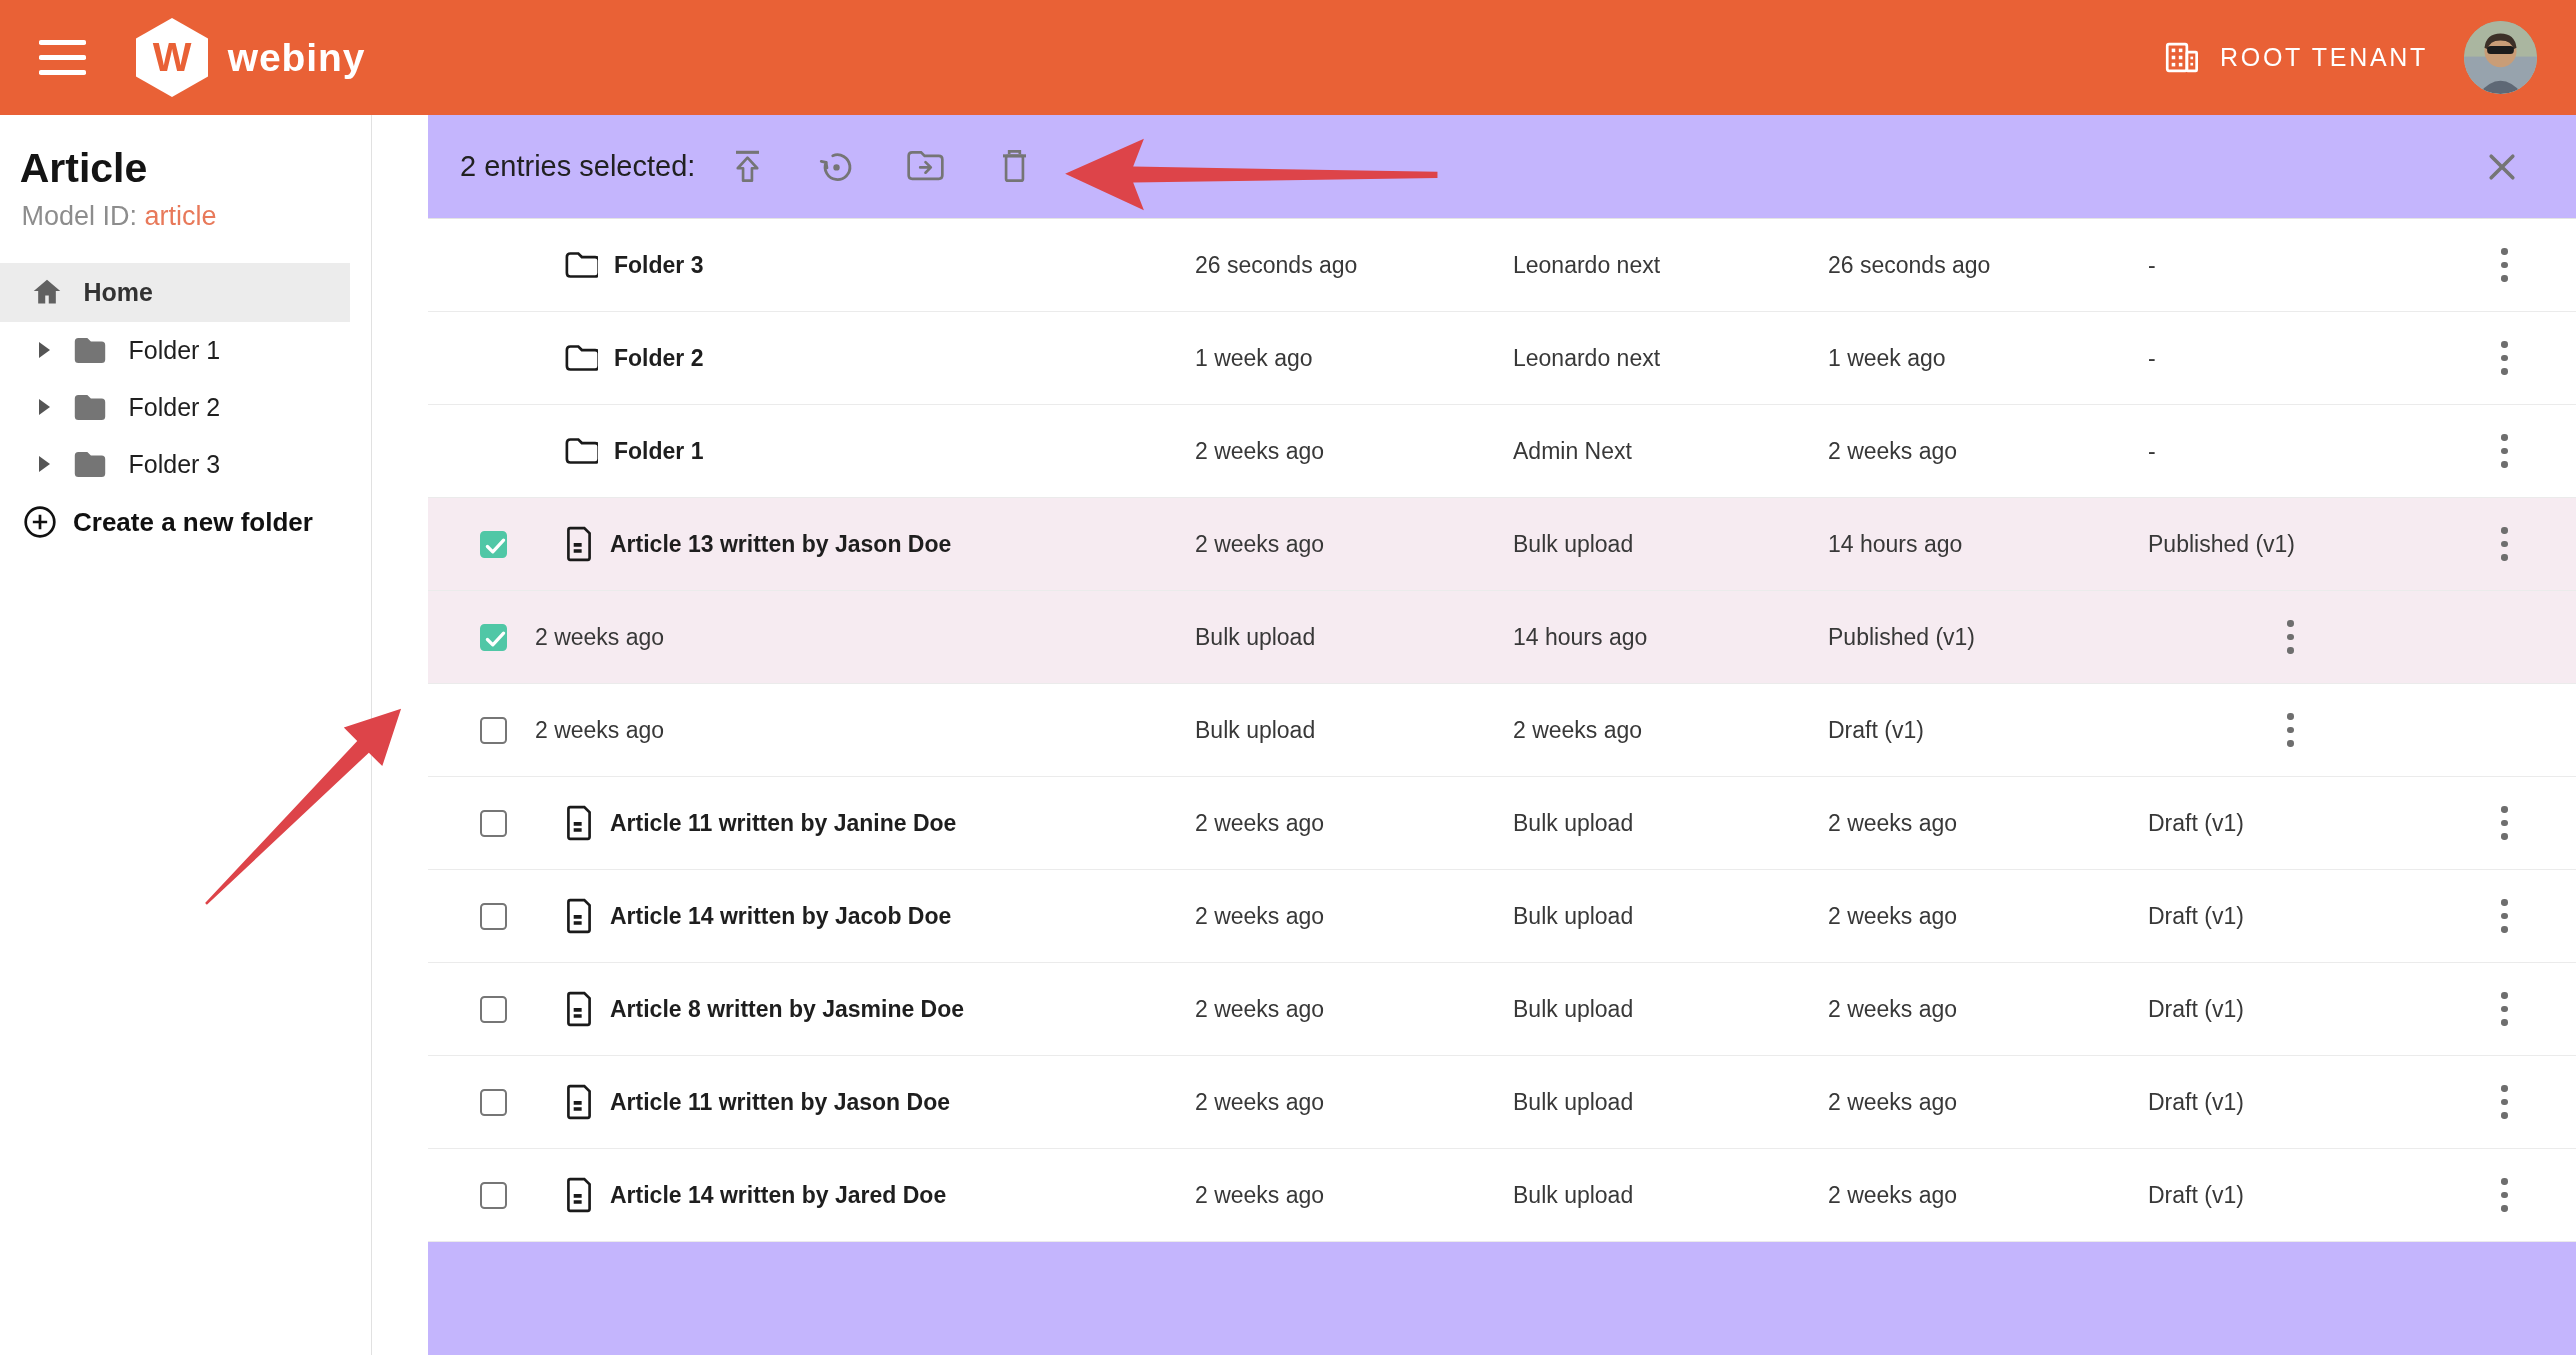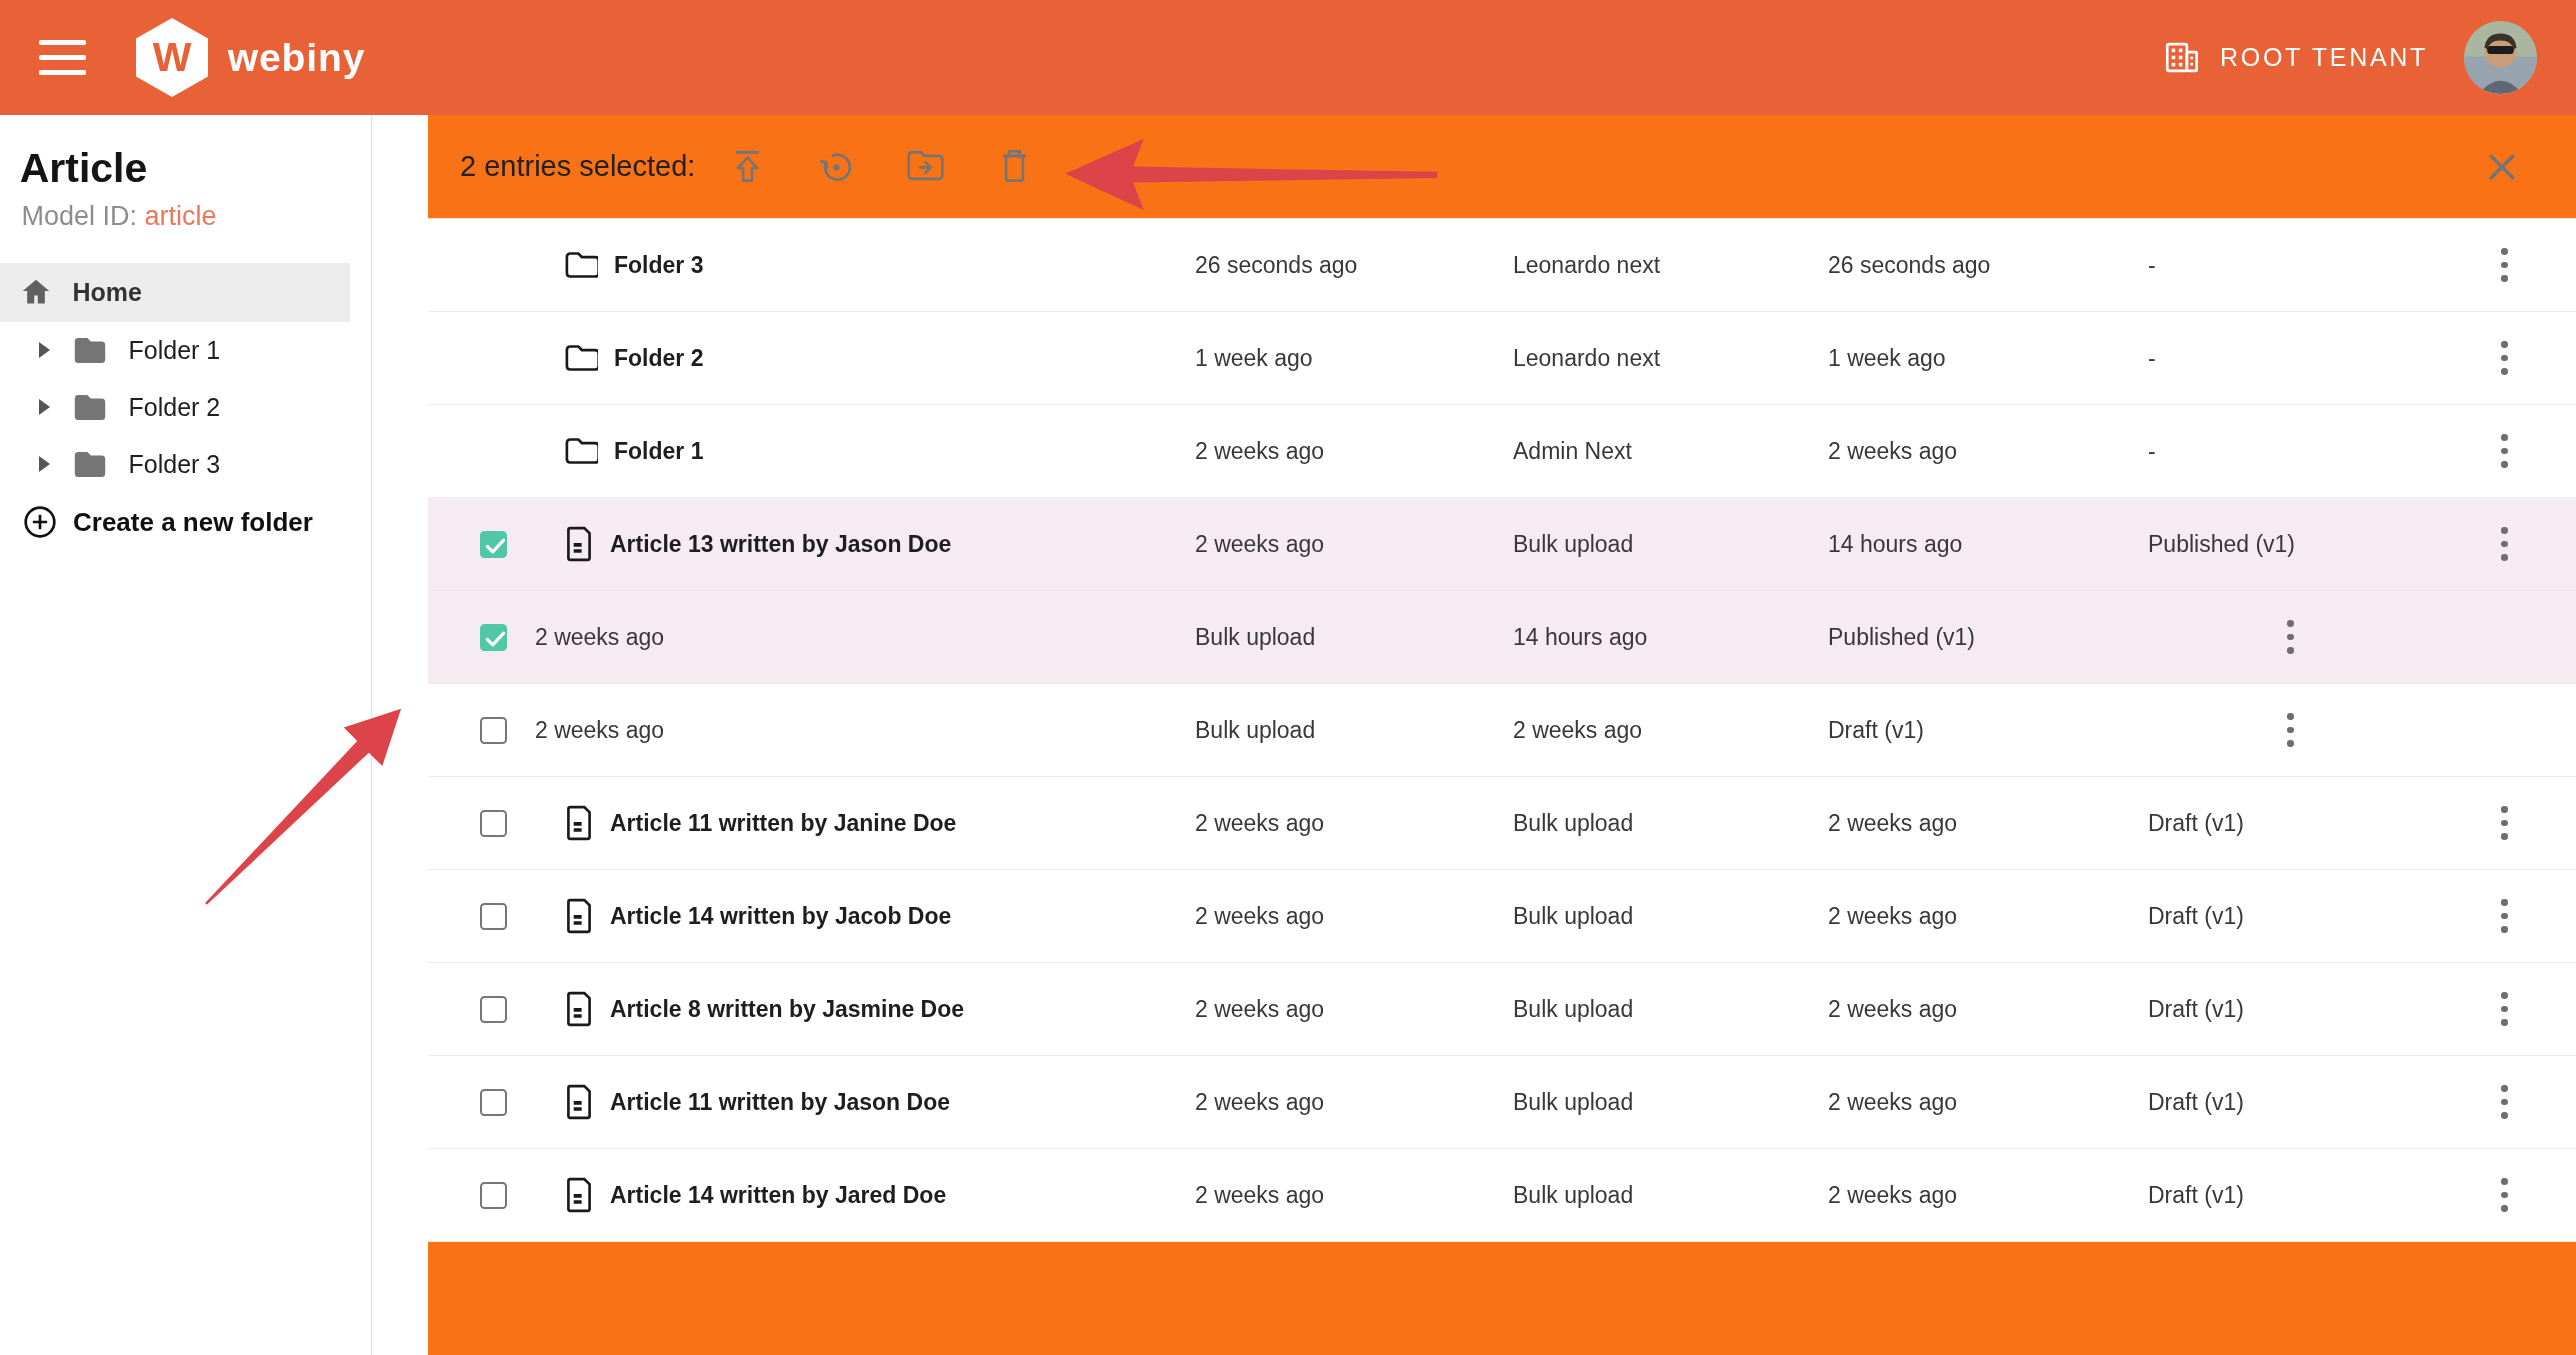--- a/index.html
+++ b/index.html
@@ -30,29 +30,29 @@
   .avatar { width:73px; height:73px; border-radius:50%; overflow:hidden; background:#9fb0a4; cursor:pointer; }
 
   
   .sidebar { position:absolute; top:115px; left:0; width:372px; bottom:0; background:#fff; border-right:0.9px solid #e1e1e1; }
   .page-title { margin:30px 0 0 19.7px; font-size:41px; font-weight:600; color:#141414; line-height:47px; }
   .model-id { margin:7.2px 0 0 21.5px; font-size:27px; color:#8d8d8d; line-height:34px; }
   .model-id-value { color:#e8795a; }
   .tree { margin-top:29.5px; }
   .tree-home {
     height:59px; background:#ececec; margin-right:20.6px; display:flex; align-items:center;
-    padding-left:21px; gap:21.5px; font-size:25px; font-weight:bold; color:#333; cursor:pointer;
+    padding-left:32px; gap:21.5px; font-size:25px; font-weight:bold; color:#333; cursor:pointer;
   }
   .tree-item { height:57px; display:flex; align-items:center; padding-left:39px; font-size:25px; color:#1f1f1f; cursor:pointer; }
   .chevron { width:0; height:0; border-left:11.6px solid #555; border-top:8px solid transparent; border-bottom:8px solid transparent; margin-right:23px; }
   .tree-item svg { margin-right:21.5px; }
   .create-folder { margin:12.5px 0 0 23px; display:flex; align-items:center; gap:16px; font-size:26px; font-weight:bold; color:#111; cursor:pointer; }
 
   
-  .content { position:absolute; left:428px; top:115px; right:0; bottom:0; background:#f97316; }
+  .content { position:absolute; left:428px; top:115px; right:0; bottom:0; background:#c4b5fd; }
   .selection-bar { height:104px; border-bottom:0.9px solid #e4e4e4; display:flex; align-items:center; padding:0 53px 0 32px; }
   .selection-text { font-size:29px; color:#212121; }
   .icon-btn { width:43px; height:43px; border:none; background:none; cursor:pointer; margin-left:46px; padding:0; display:flex; align-items:center; justify-content:center; }
   .icon-btn.first { margin-left:31px; }
   .close-btn { margin-left:auto; width:43px; height:43px; border:none; background:none; cursor:pointer; padding:0; display:flex; align-items:center; justify-content:center; }
 
   .grid-cols { display:grid; grid-template-columns:107px 660px 318px 315px 320px 285px 143px; align-items:center; }
   .table-header { height:104px; border-bottom:0.9px solid #e4e4e4; font-size:23px; font-weight:bold; color:#1e1e1e; }
   .th-name { padding-left:29px; }
   .th-created { display:flex; align-items:center; gap:10.7px; }

